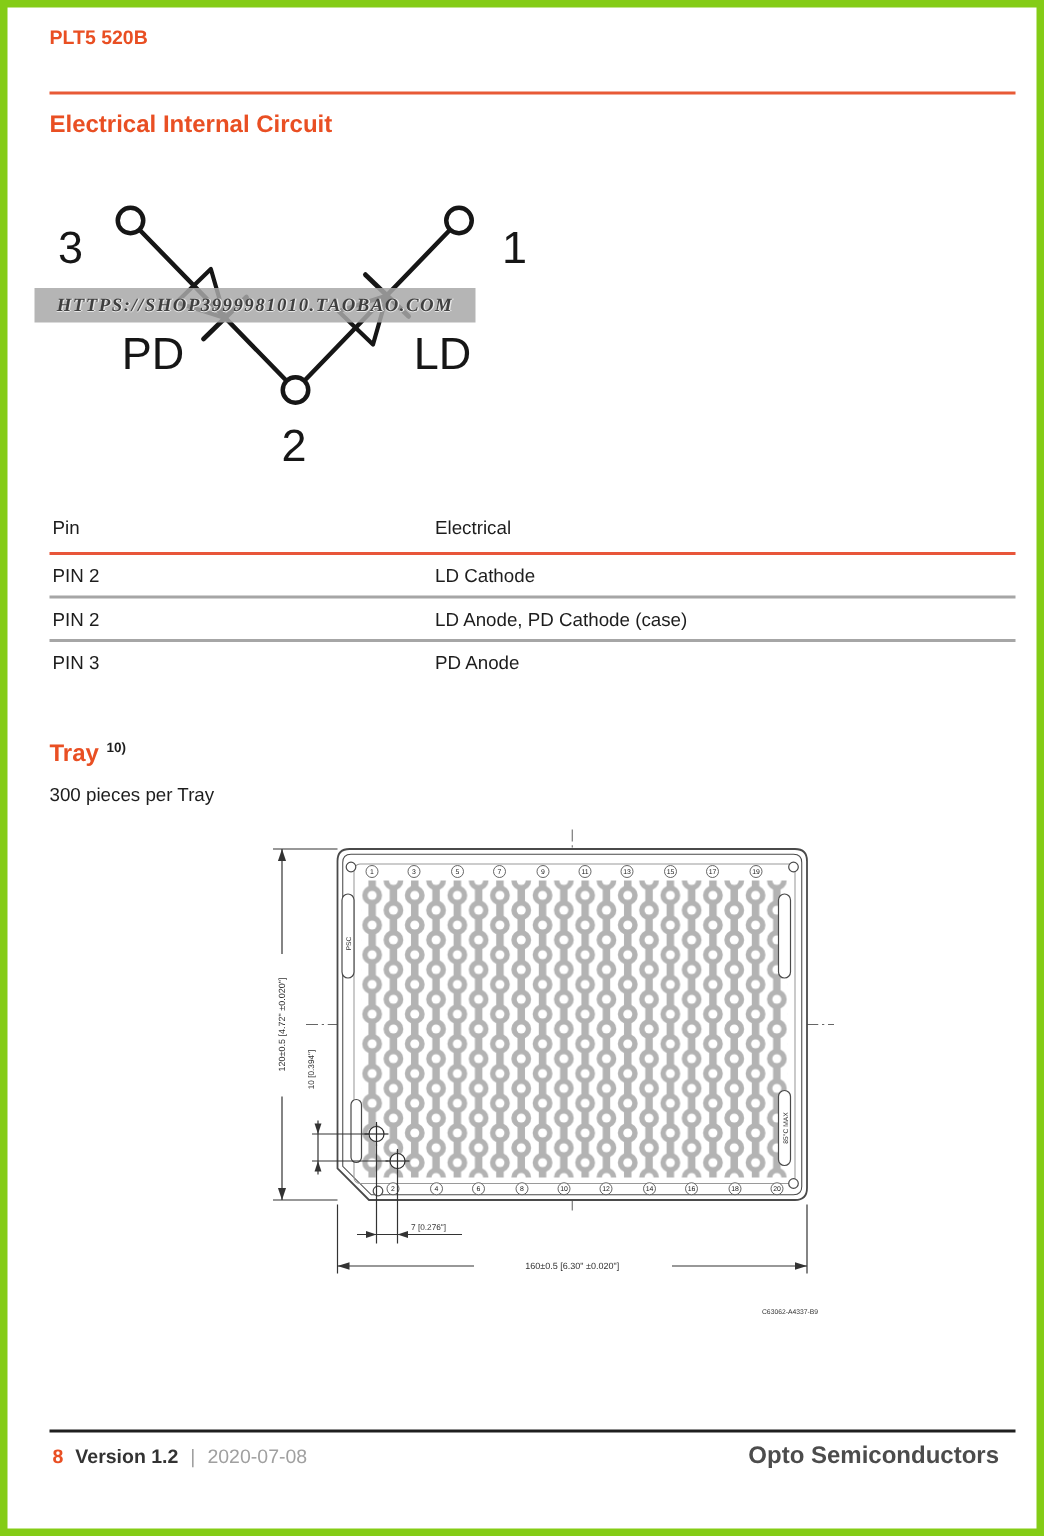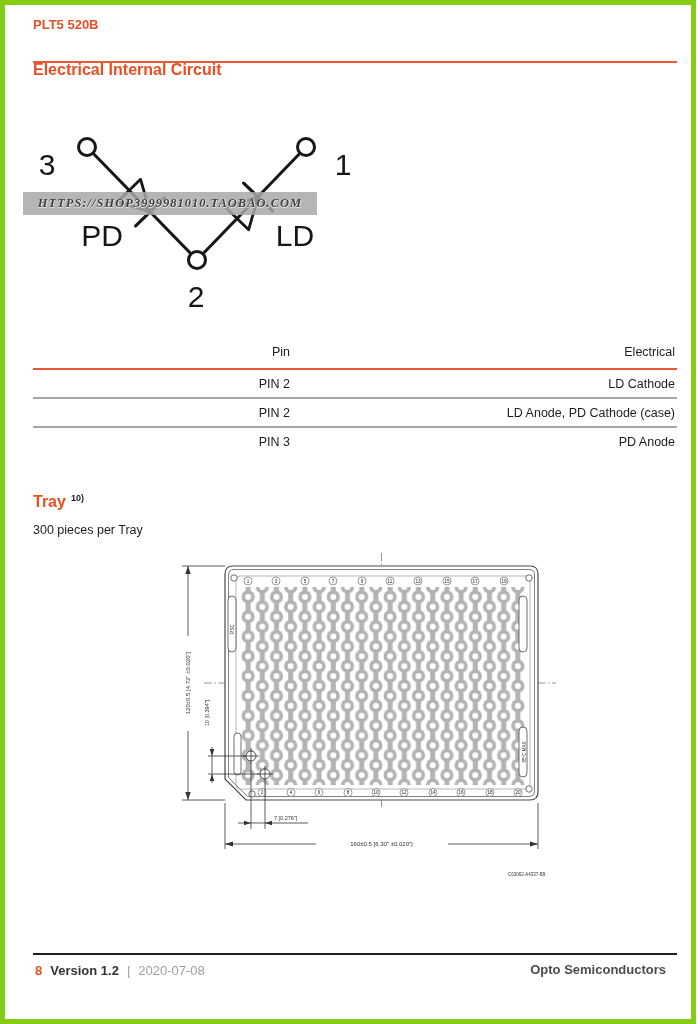--- a/index.html
+++ b/index.html
@@ -3,52 +3,52 @@
 <meta charset="utf-8">
 <style>
   html,body{margin:0;padding:0;background:#fff;}
   .page{position:relative;width:696px;height:1024px;background:#fff;border:5px solid #84cc16;
         font-family:"Liberation Sans",sans-serif;color:#222;overflow:hidden;box-sizing:border-box;}
   .abs{position:absolute;}
 
   
   .prod-title{left:28px;top:12px;font-size:13px;font-weight:bold;color:#e94f23;}
   .head-rule{left:28px;top:56px;width:644px;height:2px;background:#e85a36;}
-  .sec-title{left:28px;top:56px;font-size:16px;font-weight:bold;color:#e94f23;}
+  .sec-title{left:28px;top:70px;font-size:16px;font-weight:bold;color:#e94f23;}
 
   
   .circuit-svg{left:20px;top:118px;}
   .wm{left:18px;top:187px;width:294px;height:23px;background:rgba(168,168,168,.85);
       display:flex;align-items:center;justify-content:center;z-index:5;
       font-family:"Liberation Serif",serif;font-style:italic;font-weight:bold;font-size:12.5px;
       color:#3f3f3f;letter-spacing:1px;text-shadow:1px 0 0 #e8e8e8,0 1px 0 #e8e8e8;white-space:nowrap;}
 
   
-  .pin-table{left:28px;top:336px;width:644px;font-size:12.5px;color:#1d1d1d;text-align:right;}
+  .pin-table{left:28px;top:336px;width:644px;font-size:12.5px;color:#1d1d1d;}
   .pt-head{display:flex;padding:4px 2px 9px 2px;border-bottom:2px solid #e8563a;}
   .pt-row{display:flex;padding:7px 2px 6px 2px;}
   .pt-sep{border-bottom:2px solid #a6a6a6;}
   .c-pin{width:255px;}
   .c-desc{flex:1;}
 
   
   .tray-title{left:28px;top:488px;font-size:16px;font-weight:bold;color:#e94f23;}
   .tray-sup{font-size:9px;color:#1d1d1d;font-weight:bold;vertical-align:super;margin-left:5px;}
   .tray-sub{left:28px;top:518px;font-size:12.5px;color:#1d1d1d;}
   .tray-svg{left:163px;top:546px;}
 
   
   .foot-rule{left:28px;top:948px;width:644px;height:2px;background:#1f1f1f;}
   .foot-row{left:30px;top:958px;font-size:13px;display:flex;gap:8px;align-items:baseline;}
   .f-page{color:#e94f23;font-weight:bold;}
   .f-ver{color:#333;font-weight:bold;}
   .f-sep,.f-date{color:#a0a0a0;}
   .logo{right:25px;top:956px;text-align:right;}
   .logo-word{font-size:30px;font-weight:bold;color:#f05323;letter-spacing:.5px;line-height:30px;}
-  .logo-sub{font-size:13px;font-weight:bold;color:#4c4c4c;margin-top:1px;}
+  .logo-sub{font-size:16px;font-weight:bold;color:#4c4c4c;margin-top:1px;}
 
   svg text{font-family:"Liberation Sans",sans-serif;}
 </style>
 </head>
 <body>
 
 <div class="page">
 
   <div class="abs prod-title">PLT5 520B</div>
   <div class="abs head-rule"></div>

